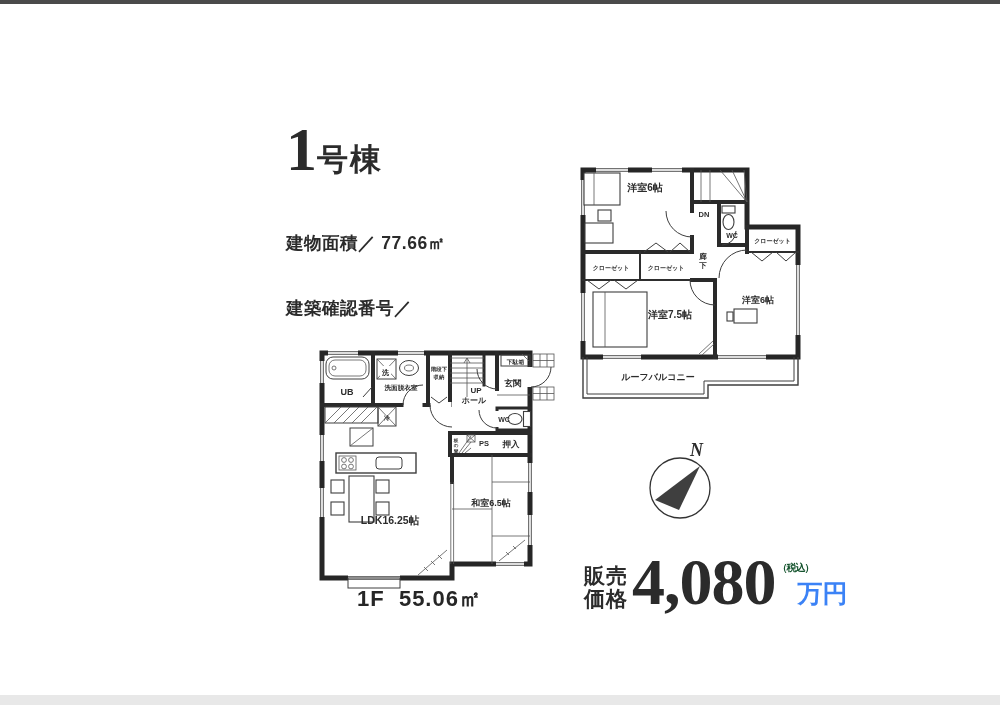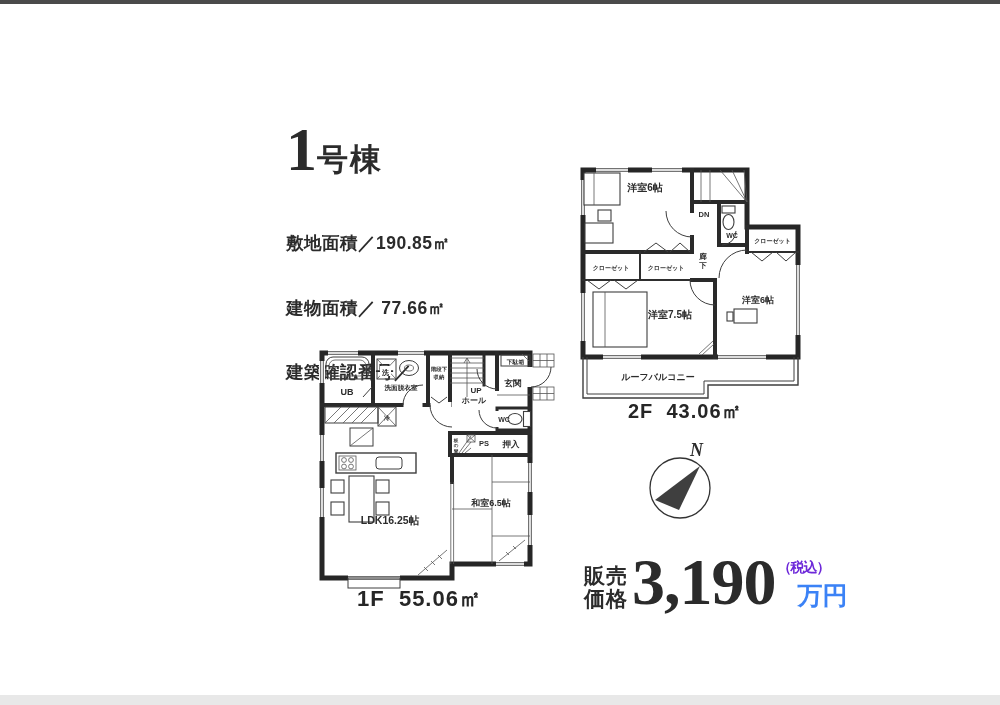--- a/index.html
+++ b/index.html
@@ -26,21 +26,21 @@
   .f1-label { left:310px; top:584px; font-size:22px; letter-spacing:1px;margin-left:47px; }
 
   
   .compass { position:absolute; left:638px; top:438px; }
 
   
   .price-block { position:absolute; left:584px; top:552px; display:flex; align-items:center; }
   .price-labels { font-size:21px; font-weight:bold; line-height:23px; letter-spacing:1px; margin-top:9px; color:#2b2b2b; }
   .price-amount { font-family:"Liberation Serif","DejaVu Serif",serif; font-size:66px; font-weight:bold; color:#2b2b2b; line-height:0.92; margin:0 2px 0 4px; letter-spacing:-1px; }
   .price-right { margin-top:7px; }
-  .price-tax { font-size:14px; font-weight:bold; letter-spacing:-1px; color:#6d28d9; }
+  .price-tax { font-size:10px; font-weight:bold; letter-spacing:-1px; color:#14532d; }
   .price-unit { font-size:25px; font-weight:bold; margin-top:2px; color:#3b82f6;margin-left:20px; }
 
   
   .wall5 { stroke:#262626; stroke-width:5; fill:none; stroke-linecap:square; }
   .wall4 { stroke:#2a2a2a; stroke-width:4; fill:none; stroke-linecap:square; }
   .wall3 { stroke:#2a2a2a; stroke-width:3; fill:none; stroke-linecap:square; }
   .wall2 { stroke:#2e2e2e; stroke-width:2; fill:none; stroke-linecap:square; }
   .thin   { stroke:#3e3e3e; stroke-width:1; fill:none; }
   .thin14 { stroke:#3e3e3e; stroke-width:1.4; fill:none; }
   .thin08 { stroke:#555555; stroke-width:0.8; fill:none; }
@@ -53,21 +53,20 @@
 <body>
 
 <div class="page">
   <div class="scanline"></div>
 
   <div class="title-block">
     <div class="title-row">
       <span class="unit-num">1</span><span class="unit-suffix">号棟</span>
     </div>
     <div class="prop-lines">
-      <div>敷地面積／190.85㎡</div>
       <div>建物面積／ 77.66㎡</div>
       <div>建築確認番号／</div>
     </div>
   </div>
 
   <svg class="plan plan2f" width="245" height="250" viewBox="0 0 245 250">
 
     <g>
       <path class="wall5" d="M 13 17 H 177 V 74 H 228 V 204 H 13 Z"></path>
       <path class="wall4" d="M 122 17 V 58 M 122 84 V 99 M 13 99 H 122 M 122 49 H 177 M 149 49 V 92 M 149 92 H 177 M 122 127 H 145 M 145 127 V 204 M 177 74 V 99"></path>
@@ -150,21 +149,20 @@
     <text class="lbl" x="162" y="85" font-size="7">WC</text>
     <text class="lbl" x="41" y="117" font-size="6">クローゼット</text>
     <text class="lbl" x="96" y="117" font-size="6">クローゼット</text>
     <text class="lbl" x="202.5" y="89.5" font-size="6">クローゼット</text>
     <text class="lbl" x="133" y="106" font-size="7.5">廊</text>
     <text class="lbl" x="133" y="115" font-size="7.5">下</text>
     <text class="lbl" x="100" y="165" font-size="10">洋室7.5帖</text>
     <text class="lbl" x="188" y="150" font-size="9">洋室6帖</text>
     <text class="lbl" x="88" y="227" font-size="9">ルーフバルコニー</text>
   </svg>
-  <div class="floor-label f2-label">2F  43.06㎡</div>
 
   <svg class="plan plan1f" width="265" height="248" viewBox="0 0 265 248">
 
     <g>
       <path class="wall5" d="M 22 8 H 230 V 219 H 152 V 233 H 22 Z"></path>
       <path class="wall4" d="M 73 8 V 60 M 128 8 V 60 M 150 8 V 60 M 22 60 H 103 M 123 60 H 130 M 197 8 V 44 M 150 88 H 230 M 150 88 V 110 M 150 110 H 230 M 152 110 V 137"></path>
       <path class="wall3" d="M 197 63 H 230 M 197 85 H 230 M 197 63 V 66 M 197 82 V 85 M 184 8 V 40"></path>
     </g>
 
     <g>
@@ -316,19 +314,19 @@
     <circle cx="42" cy="50" r="30" fill="none" stroke="#333333" stroke-width="1.3"></circle>
     <polygon points="62,28 17,62 41,72" fill="#3f3f3f"></polygon>
     <text x="52" y="18" font-size="18" font-style="italic" font-weight="bold" fill="#2c2c2c" font-family="Liberation Serif, DejaVu Serif, serif">N</text>
   </svg>
 
   <div class="price-block">
     <div class="price-labels">
       <div>販売</div>
       <div>価格</div>
     </div>
-    <div class="price-amount">3,190</div>
+    <div class="price-amount">4,080</div>
     <div class="price-right">
       <div class="price-tax">（税込）</div>
       <div class="price-unit">万円</div>
     </div>
   </div>
 </div>
 
 </body></html>

